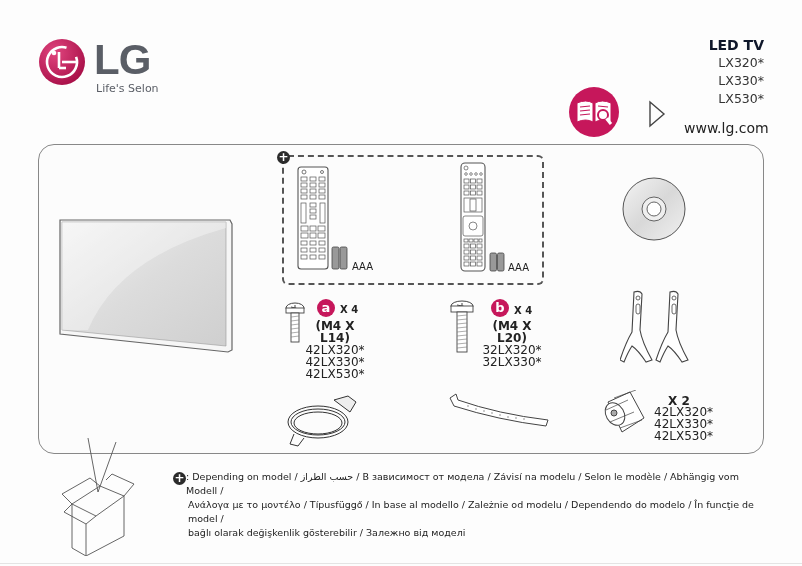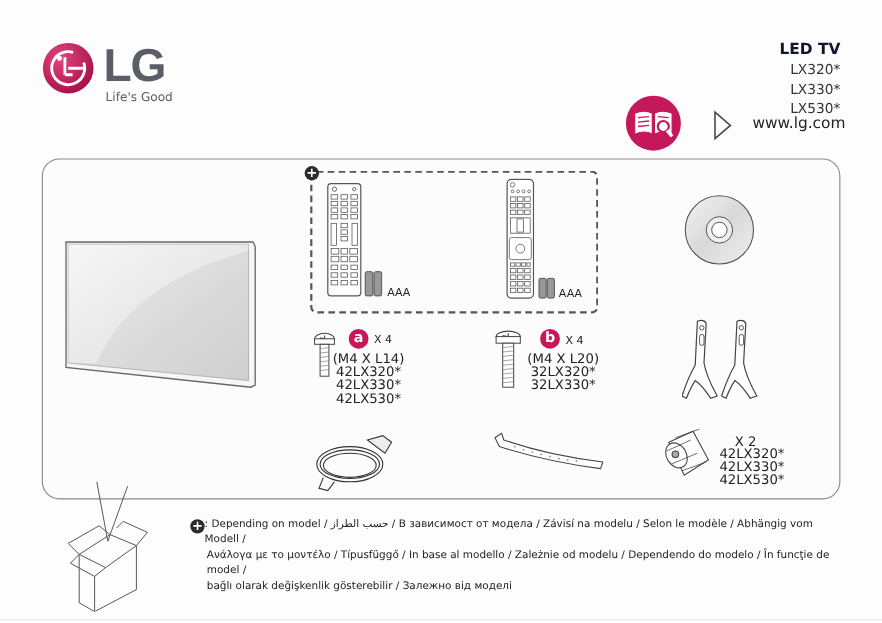--- a/index.html
+++ b/index.html
@@ -5,26 +5,26 @@
   html,body{margin:0;padding:0;}
   body{width:802px;height:566px;background:#fdfdfd;position:relative;overflow:hidden;font-family:"DejaVu Sans","Liberation Sans",sans-serif;color:#222;}
   .abs{position:absolute;}
   .logo-circle{left:38px;top:38px;width:48px;height:48px;}
   .logo-text{left:94px;top:36px;font-family:"Liberation Sans",sans-serif;font-weight:bold;font-size:42px;color:#5a5e66;letter-spacing:-1px;line-height:48px;text-align:right;}
   .tagline{left:96px;top:82px;font-family:"DejaVu Sans",sans-serif;font-size:11px;color:#5a5e66;}
   .title-block{right:38px;top:36px;text-align:right;font-size:12.5px;line-height:18px;color:#333;}
   .title-block .t{font-weight:bold;font-size:14px;color:#0f172a;}
   .book-icon{left:568px;top:86px;width:52px;height:52px;}
   .arrow-icon{left:648px;top:100px;width:18px;height:28px;}
-  .website{left:684px;top:104px;font-size:14px;color:#222;}
+  .website{left:684px;top:120px;font-size:14px;color:#222;}
   .main-box{left:38px;top:144px;width:726px;height:310px;border:1.5px solid #888;border-radius:16px;box-sizing:border-box;background:#fcfcfc;}
   .dashed-box{left:282px;top:155px;width:262px;height:130px;border:2px dashed #555;border-radius:6px;box-sizing:border-box;}
   .plus-badge{width:13px;height:13px;border-radius:50%;background:#2b2b2b;color:#fff;font-size:12px;font-weight:bold;line-height:13px;text-align:center;}
   .aaa{font-size:10px;color:#222;}
-  .bold{font-weight:normal;}
+  .bold{font-weight:bold;}
   .small{font-size:12px;line-height:12px;color:#222;text-align:center;}
   .letter-badge{width:18px;height:18px;border-radius:50%;background:#c6175b;color:#fff;font-weight:bold;font-size:13px;line-height:17px;text-align:center;}
   .note{left:172px;top:470px;font-size:9.5px;line-height:14px;color:#222;width:600px;}
   .bottom-line{left:0;top:563px;width:802px;height:1px;background:#e4e4e4;}
 </style>
 </head>
 <body>
 
 <svg class="abs logo-circle" viewBox="0 0 48 48">
   <defs>
@@ -34,21 +34,21 @@
       </radialGradient>
     </defs>
   <circle cx="24" cy="24" r="23" fill="url(#lgG)"></circle>
   <circle cx="24" cy="24" r="15" fill="none" stroke="#fff" stroke-width="2.6" stroke-dasharray="80 15" transform="rotate(-20 24 24)"></circle>
   <line x1="24" y1="24" x2="40" y2="24" stroke="#fff" stroke-width="2.6"></line>
   <line x1="21" y1="14" x2="21" y2="30" stroke="#fff" stroke-width="2.6"></line>
   <line x1="21" y1="30" x2="28" y2="30" stroke="#fff" stroke-width="2.6"></line>
   <circle cx="16" cy="15" r="2.3" fill="#fff"></circle>
 </svg>
 <div class="abs logo-text">LG</div>
-<div class="abs tagline">Life's Good</div>
+<div class="abs tagline">Life's Selon</div>
 
 <div class="abs title-block">
   <div class="t">LED TV</div>
   <div>LX320*</div>
   <div>LX330*</div>
   <div>LX530*</div>
 </div>
 
 <svg class="abs book-icon" viewBox="0 0 52 52">
   <circle cx="26" cy="26" r="25" fill="#c6175b"></circle>

